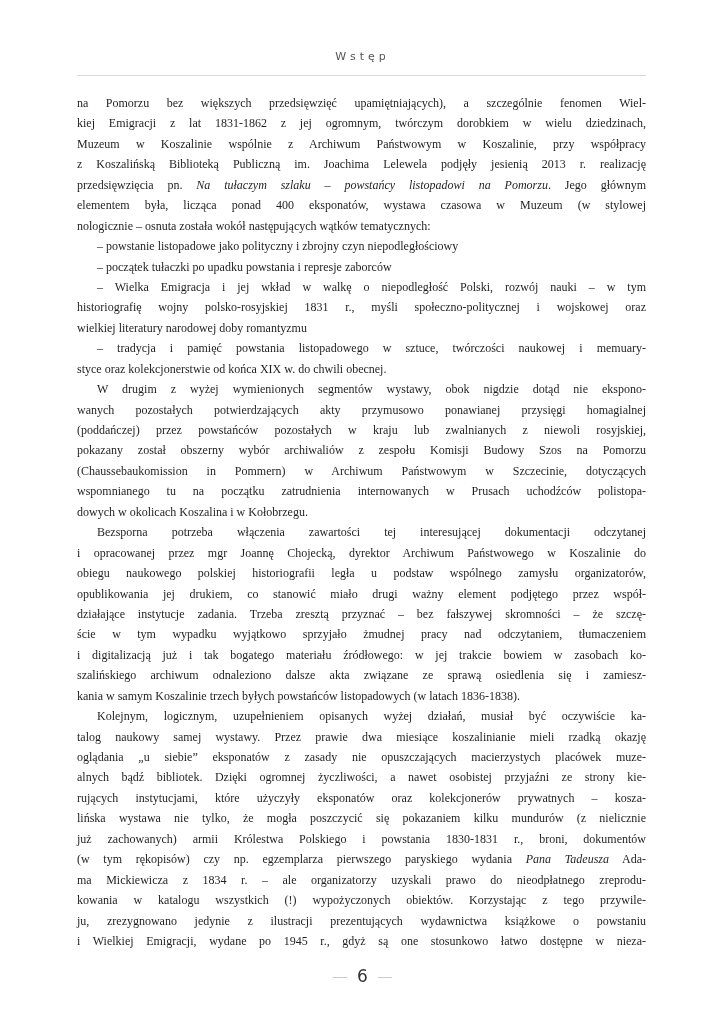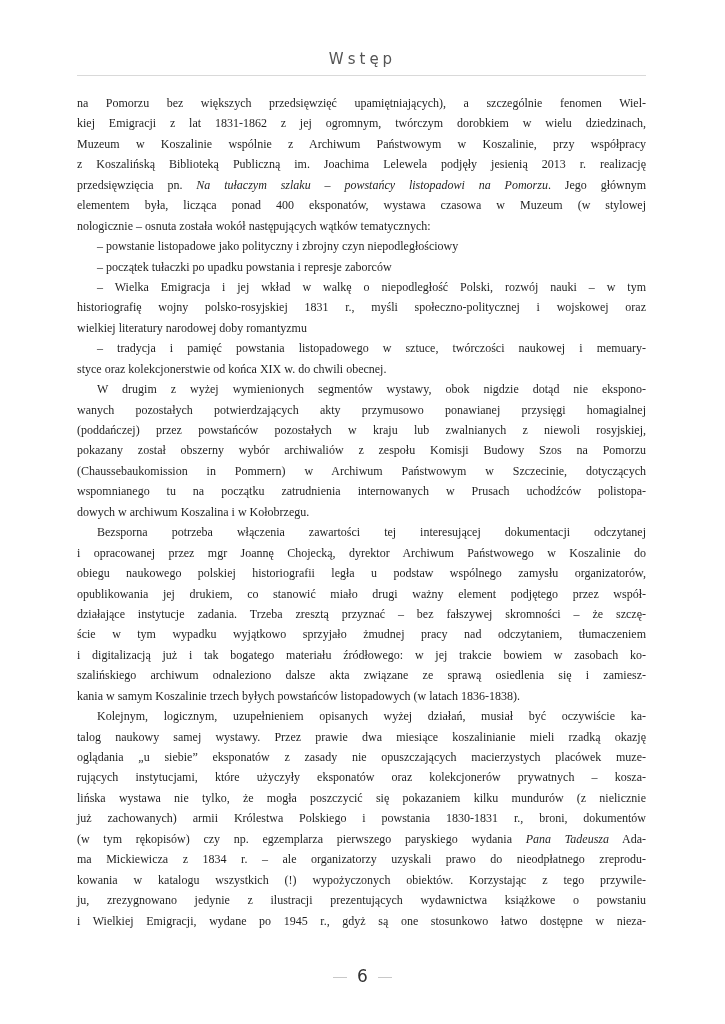--- a/index.html
+++ b/index.html
@@ -1,19 +1,19 @@
 <!DOCTYPE html>
 <html><head>
 <meta charset="utf-8">
 <style>
   html, body { margin: 0; padding: 0; background: #ffffff; }
   body { width: 725px; height: 1024px; position: relative; overflow: hidden; }
   .running-head {
     position: absolute; top: 50px; left: 0; width: 725px; text-align: center;
-    font-family: "DejaVu Sans", sans-serif; font-size: 15px; letter-spacing: 4px;
+    font-family: "DejaVu Sans", sans-serif; font-size: 11px; letter-spacing: 4px;
     color: #555555;
   }
   .head-rule {
     position: absolute; top: 75px; left: 77px; width: 569px; height: 0;
     border-top: 1.5px solid #d9d9d9;
   }
   .body-text {
     position: absolute; top: 93px; left: 77px; width: 569px;
     font-family: "Liberation Serif", serif; font-size: 12px; line-height: 20.45px;
     color: #1f1f1f; text-align: justify; text-align-last: left;
@@ -49,33 +49,34 @@
     <span class="line ">historiografię wojny polsko-rosyjskiej 1831 r., myśli społeczno-politycznej i wojskowej oraz</span>
     <span class="line last">wielkiej literatury narodowej doby romantyzmu</span>
     <span class="line bullet">– tradycja i pamięć powstania listopadowego w sztuce, twórczości naukowej i memuary-</span>
     <span class="line last">styce oraz kolekcjonerstwie od końca XIX w. do chwili obecnej.</span>
     <span class="line indent">W drugim z wyżej wymienionych segmentów wystawy, obok nigdzie dotąd nie ekspono-</span>
     <span class="line ">wanych pozostałych potwierdzających akty przymusowo ponawianej przysięgi homagialnej</span>
     <span class="line ">(poddańczej) przez powstańców pozostałych w kraju lub zwalnianych z niewoli rosyjskiej,</span>
     <span class="line ">pokazany został obszerny wybór archiwaliów z zespołu Komisji Budowy Szos na Pomorzu</span>
     <span class="line ">(Chaussebaukomission in Pommern) w Archiwum Państwowym w Szczecinie, dotyczących</span>
     <span class="line ">wspomnianego tu na początku zatrudnienia internowanych w Prusach uchodźców polistopa-</span>
-    <span class="line last">dowych w archiwum Koszalina i w Kołobrzegu.</span>
+    <span class="line last">dowych w okolicach Koszalina i w Kołobrzegu.</span>
     <span class="line indent">Bezsporna potrzeba włączenia zawartości tej interesującej dokumentacji odczytanej</span>
     <span class="line ">i opracowanej przez mgr Joannę Chojecką, dyrektor Archiwum Państwowego w Koszalinie do</span>
     <span class="line ">obiegu naukowego polskiej historiografii legła u podstaw wspólnego zamysłu organizatorów,</span>
     <span class="line ">opublikowania jej drukiem, co stanowić miało drugi ważny element podjętego przez współ-</span>
     <span class="line ">działające instytucje zadania. Trzeba zresztą przyznać – bez fałszywej skromności – że szczę-</span>
     <span class="line ">ście w tym wypadku wyjątkowo sprzyjało żmudnej pracy nad odczytaniem, tłumaczeniem</span>
     <span class="line ">i digitalizacją już i tak bogatego materiału źródłowego: w jej trakcie bowiem w zasobach ko-</span>
     <span class="line ">szalińskiego archiwum odnaleziono dalsze akta związane ze sprawą osiedlenia się i zamiesz-</span>
     <span class="line last">kania w samym Koszalinie trzech byłych powstańców listopadowych (w latach 1836-1838).</span>
     <span class="line indent">Kolejnym, logicznym, uzupełnieniem opisanych wyżej działań, musiał być oczywiście ka-</span>
     <span class="line ">talog naukowy samej wystawy. Przez prawie dwa miesiące koszalinianie mieli rzadką okazję</span>
     <span class="line ">oglądania „u siebie” eksponatów z zasady nie opuszczających macierzystych placówek muze-</span>
+    <span class="line ">alnych bądź bibliotek. Dzięki ogromnej życzliwości, a nawet osobistej przyjaźni ze strony kie-</span>
     <span class="line ">rujących instytucjami, które użyczyły eksponatów oraz kolekcjonerów prywatnych – kosza-</span>
     <span class="line ">lińska wystawa nie tylko, że mogła poszczycić się pokazaniem kilku mundurów (z nielicznie</span>
     <span class="line ">już zachowanych) armii Królestwa Polskiego i powstania 1830-1831 r., broni, dokumentów</span>
     <span class="line "><span>(w tym rękopisów) czy np. egzemplarza pierwszego paryskiego wydania </span><span class="it">Pana Tadeusza</span><span> Ada-</span></span>
     <span class="line ">ma Mickiewicza z 1834 r. – ale organizatorzy uzyskali prawo do nieodpłatnego zreprodu-</span>
     <span class="line ">kowania w katalogu wszystkich (!) wypożyczonych obiektów. Korzystając z tego przywile-</span>
     <span class="line ">ju, zrezygnowano jedynie z ilustracji prezentujących wydawnictwa książkowe o powstaniu</span>
     <span class="line ">i Wielkiej Emigracji, wydane po 1945 r., gdyż są one stosunkowo łatwo dostępne w nieza-</span>
   </div>
 

